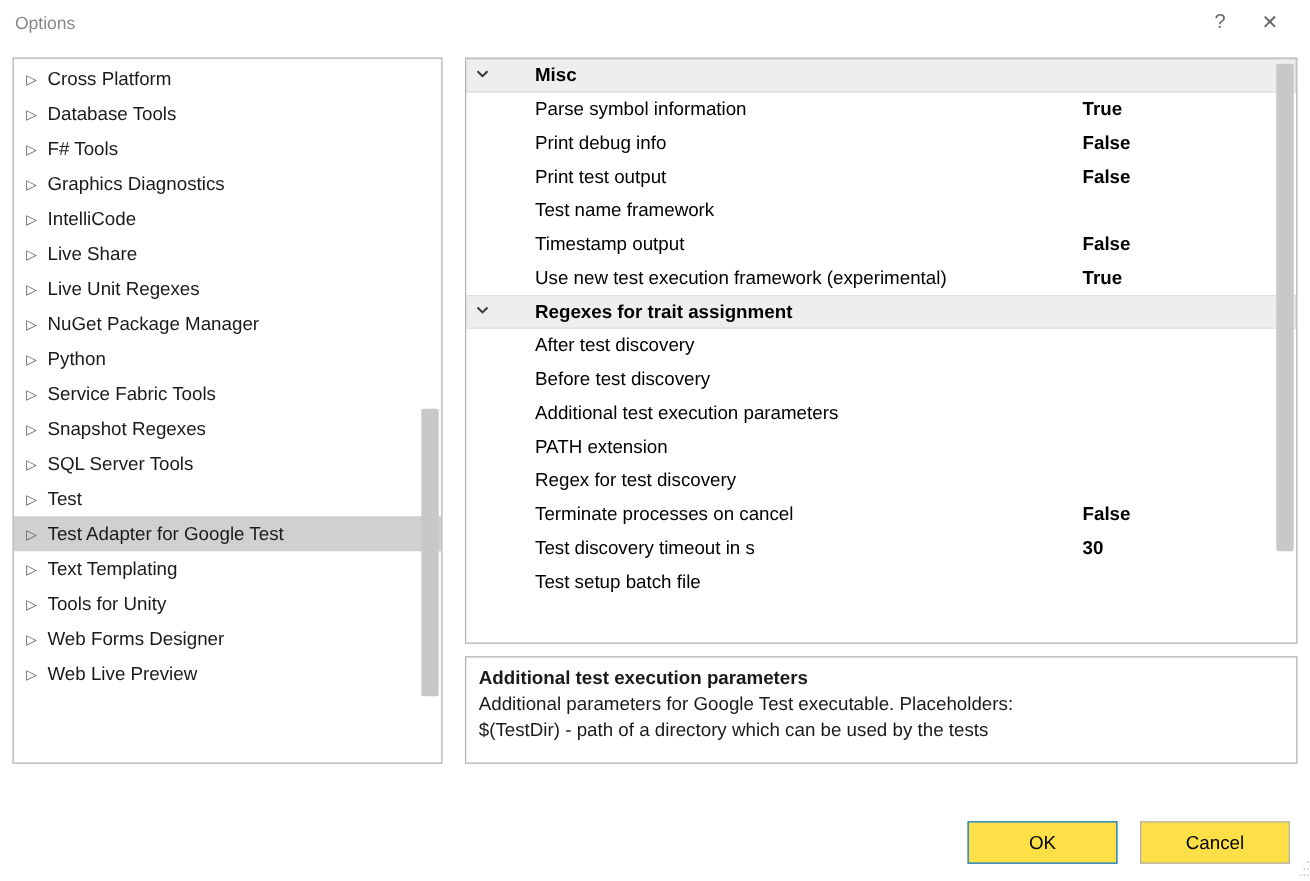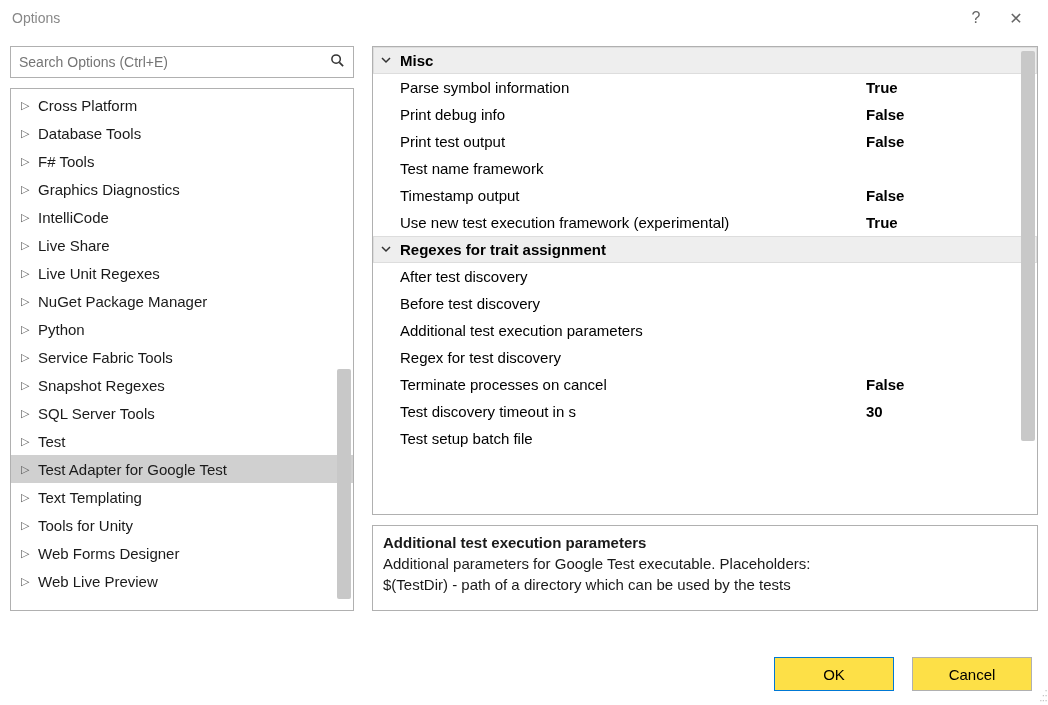--- a/index.html
+++ b/index.html
@@ -23,21 +23,21 @@
 .tree-caret { width: 12px; display: inline-block; font-size: 11px; color: #555; margin-right: 5px; }
 .tree-scrollbar { position: absolute; right: 2px; top: 280px; width: 14px; height: 230px; background: #c8c8c8; border-radius: 2px; }
 
 .right-col { flex: 1; display: flex; flex-direction: column; gap: 10px; }
 .grid-panel { border: 1px solid #b0b0b0; flex: 1; position: relative; overflow: hidden; }
 .grid-scrollbar { position: absolute; right: 2px; top: 4px; width: 14px; height: 390px; background: #c8c8c8; border-radius: 2px; }
 .grid-row { display: flex; height: 27px; align-items: center; font-size: 15px; border: 1px solid transparent; }
 .grid-row.group { background: #eeeeee; font-weight: bold; border: 1px solid #ddd; }
 .grid-caret { width: 24px; text-align: center; font-size: 11px; color: #333; }
 .grid-indent { width: 24px; }
-.grid-label { flex: 1; padding-left: 2px; }
+.grid-label { flex: 1; padding-left: 2px; margin-left: 28px; }
 .grid-value { width: 170px; font-weight: bold; }
 .grid-row.prop .grid-value { }
 
 .desc-panel { border: 1px solid #b0b0b0; height: 86px; padding: 6px 10px; font-size: 15px; color: #1a1a1a; line-height: 1.4; overflow: hidden; }
 .desc-title { font-weight: bold; }
 
 .footer { position: absolute; bottom: 14px; right: 16px; display: flex; gap: 18px; }
 .btn { width: 120px; height: 34px; border: 1px solid #b0b0b0; background: #fde047; font-size: 15px; cursor: default; display:flex; align-items:center; justify-content:center; }
 .btn.primary { border: 1.5px solid #0078d4; }
 
@@ -47,29 +47,20 @@
 <body>
 
 <div class="titlebar">
   <span class="titlebar-title">Options</span>
   <span class="titlebar-btn">?</span>
   <span class="titlebar-btn">✕</span>
 </div>
 
 <div class="content">
   <div class="left-col">
-    <div class="search-box">
-      <input class="search-input" placeholder="Search Options (Ctrl+E)" style="">
-      <span class="search-icon">
-        <svg width="15" height="15" viewBox="0 0 16 16">
-            <circle cx="6.5" cy="6.5" r="4.5" fill="none" stroke="#333" stroke-width="1.6"></circle>
-            <line x1="10" y1="10" x2="14" y2="14" stroke="#333" stroke-width="1.8"></line>
-          </svg>
-      </span>
-    </div>
     <div class="tree-panel">
       <div class="tree-list" id="tree-list">
           <div class="tree-item">
             <span class="tree-caret">▷</span>
             <span>Cross Platform</span>
           </div>
           <div class="tree-item">
             <span class="tree-caret">▷</span>
             <span>Database Tools</span>
           </div>
@@ -193,20 +184,25 @@
             <span class="grid-value"></span>
           </div>
           <div class="grid-row prop">
             <span class="grid-indent"></span>
             <span class="grid-label">Before test discovery</span>
             <span class="grid-value"></span>
           </div>
           <div class="grid-row prop">
             <span class="grid-indent"></span>
             <span class="grid-label">Additional test execution parameters</span>
+            <span class="grid-value"></span>
+          </div>
+          <div class="grid-row prop">
+            <span class="grid-indent"></span>
+            <span class="grid-label">PATH extension</span>
             <span class="grid-value"></span>
           </div>
           <div class="grid-row prop">
             <span class="grid-indent"></span>
             <span class="grid-label">Regex for test discovery</span>
             <span class="grid-value"></span>
           </div>
           <div class="grid-row prop">
             <span class="grid-indent"></span>
             <span class="grid-label">Terminate processes on cancel</span>

